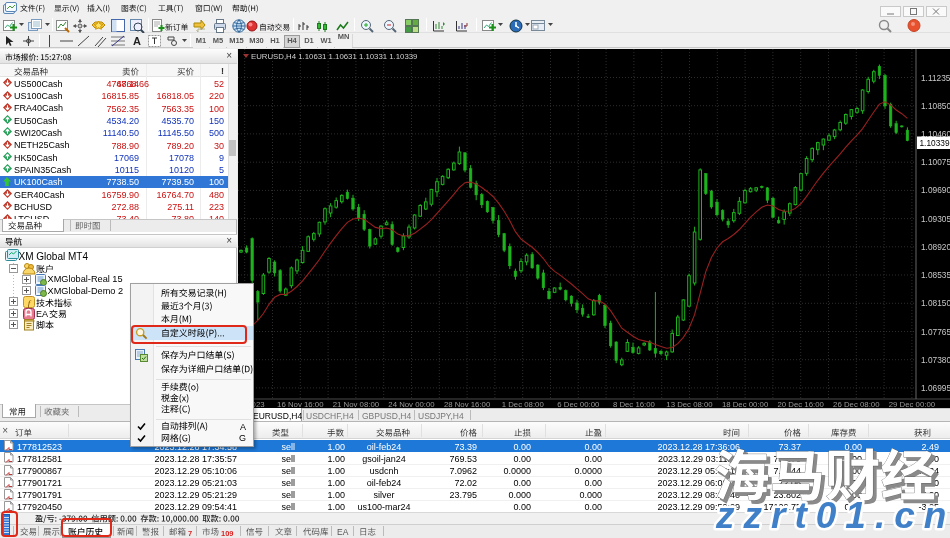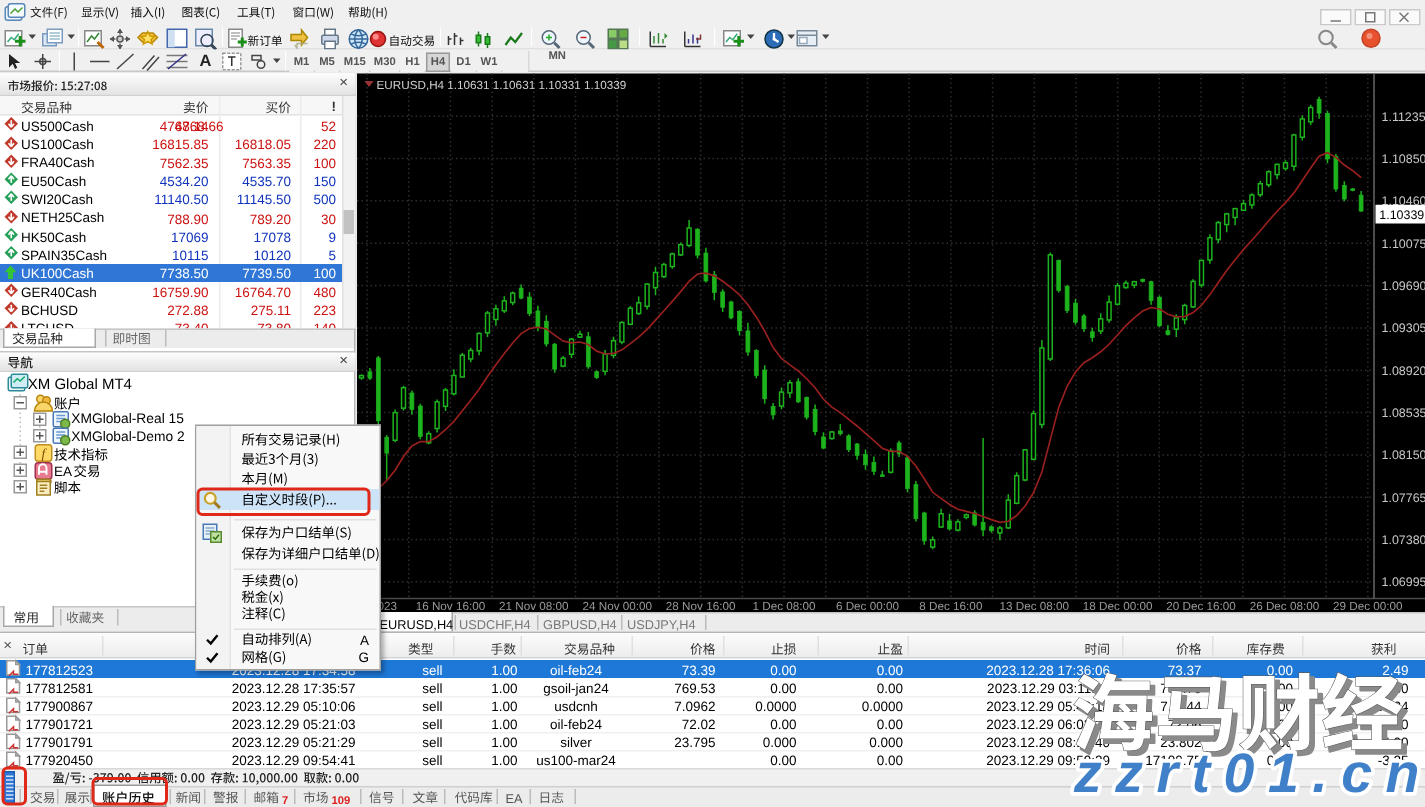--- a/index.html
+++ b/index.html
@@ -297,21 +297,21 @@
 <div style="position:absolute;top:36.3px;font:bold 7.5px 'Liberation Sans',sans-serif;color:#555;white-space:nowrap;left:256.5px;transform:translateX(-50%);">M30</div>
 <div style="left:267px;top:34.5px;width:16px;height:13px;background:#f0f0f0;border:1px solid #f0f0f0;"></div>
 <div style="position:absolute;top:36.3px;font:bold 7.5px 'Liberation Sans',sans-serif;color:#555;white-space:nowrap;left:275.0px;transform:translateX(-50%);">H1</div>
 <div style="left:284px;top:34.5px;width:16px;height:13px;background:#d6d6d6;border:1px solid #9a9a9a;"></div>
 <div style="position:absolute;top:36.3px;font:bold 7.5px 'Liberation Sans',sans-serif;color:#555;white-space:nowrap;left:292.0px;transform:translateX(-50%);">H4</div>
 <div style="left:301px;top:34.5px;width:16px;height:13px;background:#f0f0f0;border:1px solid #f0f0f0;"></div>
 <div style="position:absolute;top:36.3px;font:bold 7.5px 'Liberation Sans',sans-serif;color:#555;white-space:nowrap;left:309.0px;transform:translateX(-50%);">D1</div>
 <div style="left:318px;top:34.5px;width:16px;height:13px;background:#f0f0f0;border:1px solid #f0f0f0;"></div>
 <div style="position:absolute;top:36.3px;font:bold 7.5px 'Liberation Sans',sans-serif;color:#555;white-space:nowrap;left:326.0px;transform:translateX(-50%);">W1</div>
 <div style="left:335px;top:34.5px;width:17px;height:13px;background:#f0f0f0;border:1px solid #f0f0f0;"></div>
-<div style="position:absolute;top:32px;font:bold 7.5px 'Liberation Sans',sans-serif;color:#555;white-space:nowrap;left:343.5px;transform:translateX(-50%);margin-left:28px;">MN</div>
+<div style="position:absolute;top:32px;font:bold 7.5px 'Liberation Sans',sans-serif;color:#555;white-space:nowrap;left:343.5px;transform:translateX(-50%);">MN</div>
 <div style="left:352px;top:34px;width:1px;height:13px;background:#d8d8d8;"></div>
 <div style="left:0;top:49px;width:237px;height:183px;background:#fff;border-right:1px solid #b5b5b5;"></div>
 <div style="left:0;top:49px;width:237px;height:15px;background:linear-gradient(#fdfdfd,#e3e3e3);border-bottom:1px solid #d0d0d0;"></div>
 <svg class="z" style="position:absolute;left:5.0px;top:52.2px;" width="66.6" height="10.9" viewBox="0 0 8539 1400">
     <g transform="translate(0,1040) scale(1,-1)" fill="#222">
       <use href="#gm5e02" x="0.0"></use>
       <use href="#gm573a" x="1000.0"></use>
       <use href="#gm62a5" x="2000.0"></use>
       <use href="#gm4ef7" x="3000.0"></use>
       <use href="#gm003a" x="4000.0"></use>

